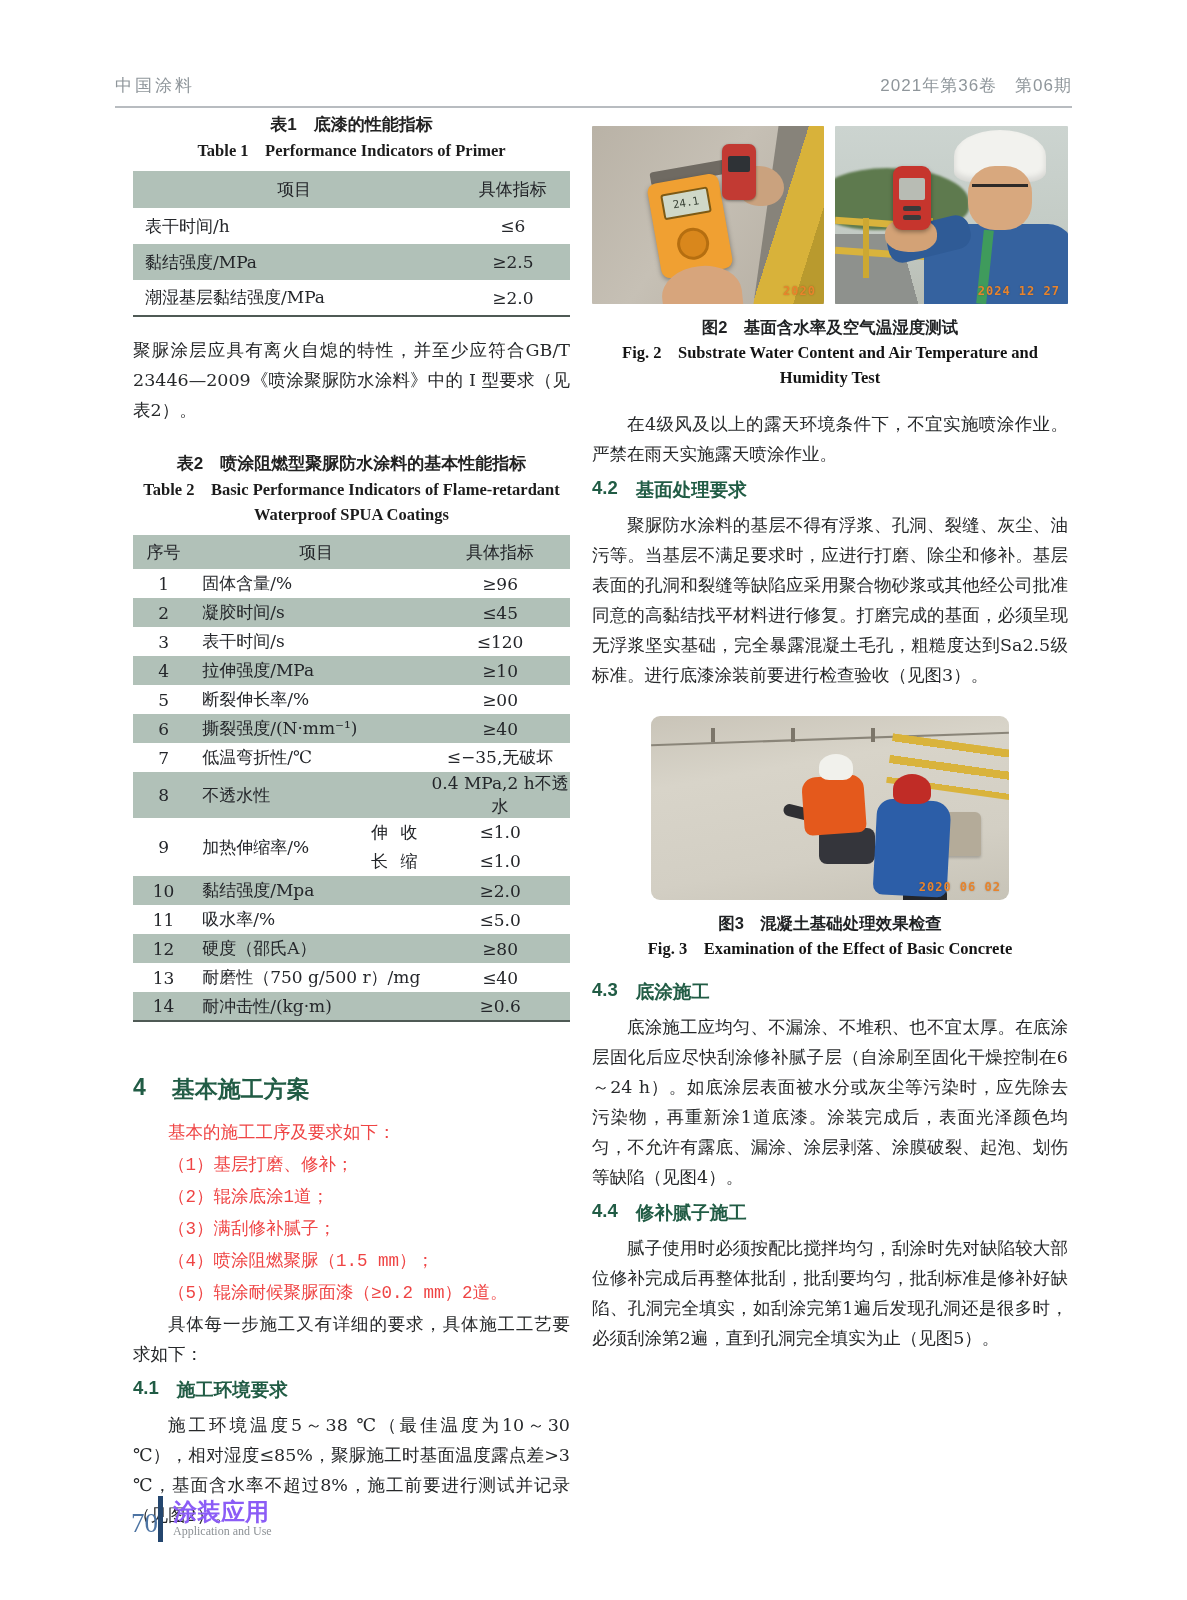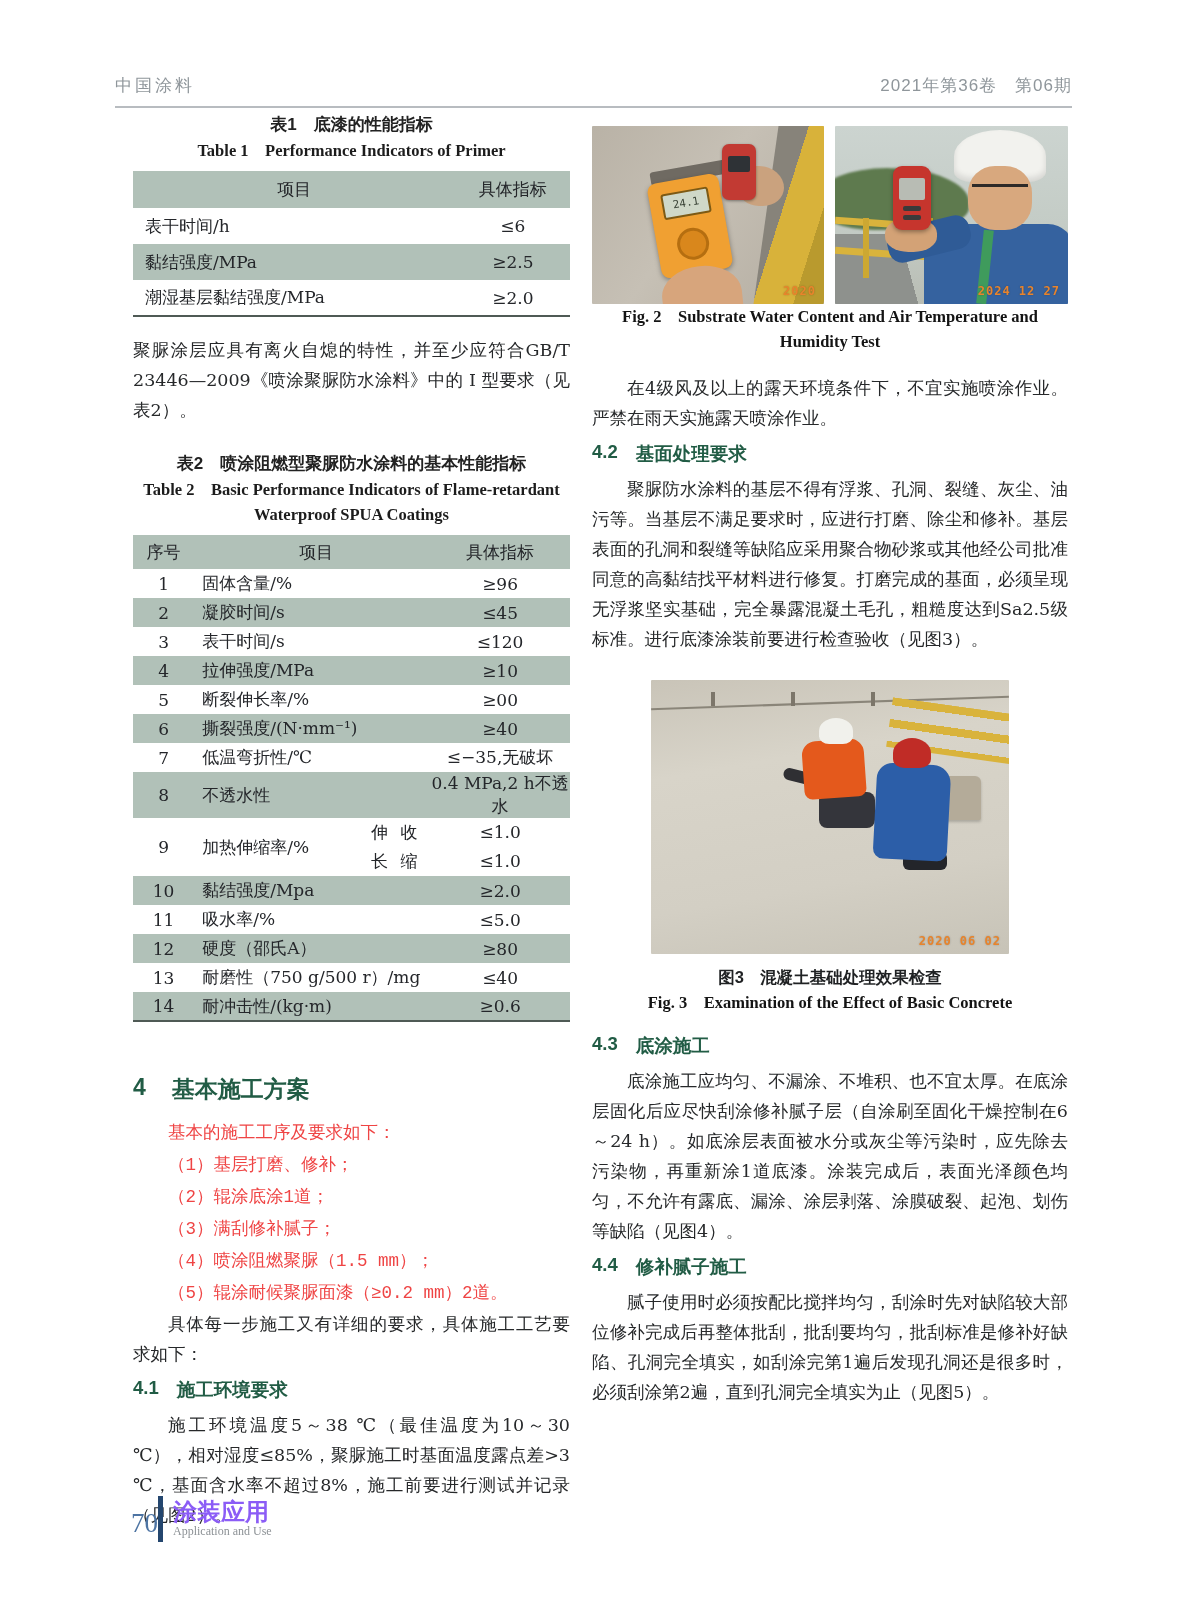--- a/index.html
+++ b/index.html
@@ -101,21 +101,21 @@
   .p2r .lanyard { position:absolute; right:78px; top:104px; width:10px; height:74px; background:#3f9b5c; transform:rotate(6deg); }
   .p2r .arm { position:absolute; left:52px; top:96px; width:84px; height:34px; background:#2f5b96; border-radius:14px; transform:rotate(-14deg); }
   .p2r .dev { position:absolute; left:58px; top:40px; width:38px; height:64px; background:#c6352d; border-radius:9px;
         box-shadow:0 2px 4px rgba(0,0,0,.35); }
   .p2r .dev .scr { position:absolute; left:6px; top:12px; width:26px; height:22px; background:#b8bcb4; border-radius:2px; }
   .p2r .dev .btn { position:absolute; left:10px; top:40px; width:18px; height:5px; background:#3a3a3a; border-radius:2px; }
   .p2r .dev .btn2 { top:49px; }
   .p2r .handr { position:absolute; left:50px; top:92px; width:52px; height:34px; background:#d3a276; border-radius:45%; }
 
   .fig3-wrap { margin-top:26px; display:flex; justify-content:center; }
-  .p3 { width:358px; height:274px; background:linear-gradient(170deg,#c9c4b8 0%,#d8d4c9 30%,#d3cfc4 70%,#c7c3b7 100%); }
+  .p3 { width:358px; height:184px; background:linear-gradient(170deg,#c9c4b8 0%,#d8d4c9 30%,#d3cfc4 70%,#c7c3b7 100%);border-radius:9px; }
   .p3 .wire { position:absolute; left:0; top:22px; width:100%; height:2px; background:#8a8579; transform:rotate(-2deg); }
   .p3 .post { position:absolute; top:12px; width:4px; height:14px; background:#7c766a; }
   .p3 .rail3 { position:absolute; right:-10px; top:26px; width:130px; height:50px;
         background:repeating-linear-gradient(180deg,#d9b33c 0 8px, transparent 8px 22px); transform:rotate(8deg); }
   .p3 .stump { position:absolute; right:28px; top:96px; width:40px; height:44px; background:#b4ab99; border-radius:6px 6px 2px 2px;
         box-shadow:0 2px 3px rgba(0,0,0,.2); }
   .p3 .w1-helmet { position:absolute; left:168px; top:38px; width:34px; height:26px; background:#f1f1ec; border-radius:50% 50% 30% 30%; }
   .p3 .w1-body { position:absolute; left:152px; top:60px; width:62px; height:58px; background:#e4591c; border-radius:14px 14px 8px 8px; transform:rotate(-4deg); }
   .p3 .w1-arm { position:absolute; left:132px; top:92px; width:44px; height:12px; background:#2f2f33; border-radius:6px; transform:rotate(14deg); }
   .p3 .w1-legs { position:absolute; left:168px; top:112px; width:56px; height:36px; background:#34353b; border-radius:8px; }
@@ -318,20 +318,21 @@
         <div class="handr"></div>
         <div class="dev">
           <div class="scr"></div>
           <div class="btn"></div>
           <div class="btn btn2"></div>
         </div>
         <div class="stamp">2024 12 27</div>
       </div>
     </div>
 
+    <div class="fig-caption-cn">图2　基面含水率及空气温湿度测试</div>
     <div class="fig-caption-en">Fig. 2　Substrate Water Content and Air Temperature and</div>
     <div class="fig-caption-en">Humidity Test</div>
 
     <p class="para indent mt14">在4级风及以上的露天环境条件下，不宜实施喷涂作业。严禁在雨天实施露天喷涂作业。</p>
 
     <div class="h2">
       <span>4.2</span>
       <span>基面处理要求</span>
     </div>
 

